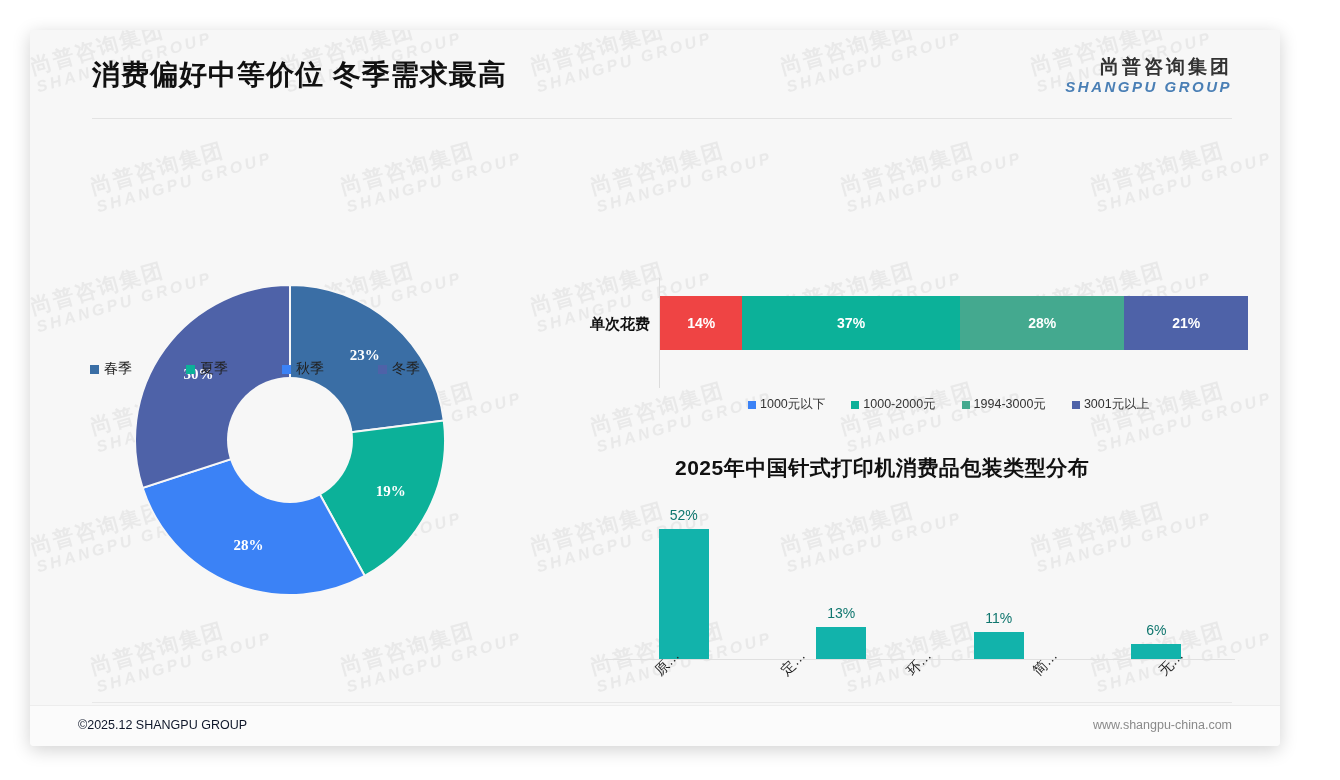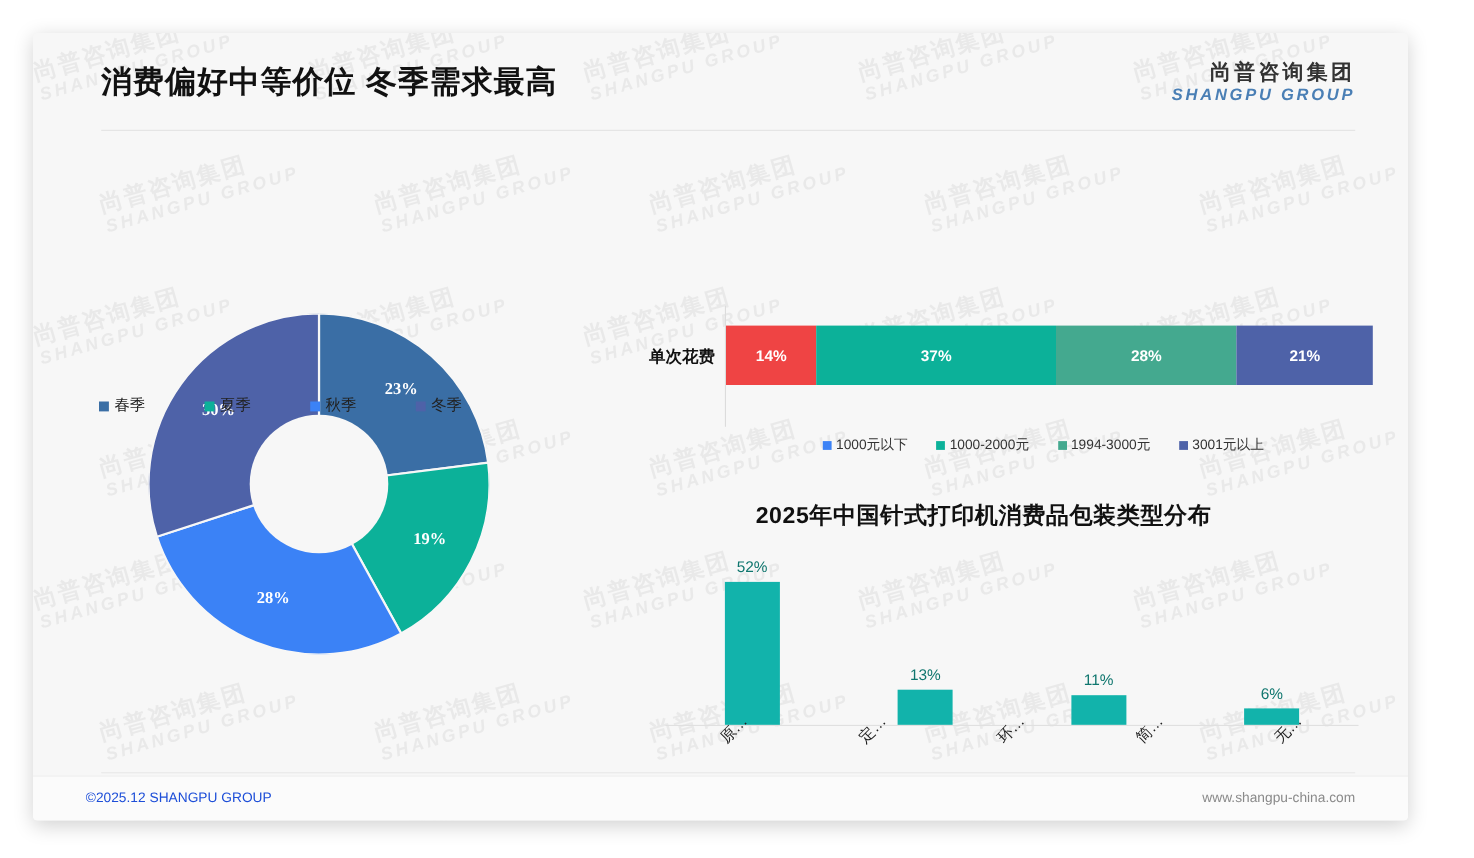--- a/index.html
+++ b/index.html
@@ -40,21 +40,21 @@
   .logo{position:absolute;right:48px;top:26px;text-align:right;}
   .logo .logo-cn{font-size:19px;font-weight:700;color:#333;letter-spacing:3px;line-height:1.15;}
   .logo .logo-en{font-size:15px;font-weight:700;font-style:italic;color:#4a7fb5;letter-spacing:2.5px;line-height:1.15;}
   .header-rule{
     position:absolute;left:62px;top:88px;width:1140px;height:1px;background:#e3e3e3;z-index:4;
   }
   
   .chart-title{position:absolute;font-size:21px;font-weight:700;color:#111;z-index:3;letter-spacing:.5px;white-space:nowrap;}
   #t-donut{left:58px;top:168px;}
   #t-stack{left:612px;top:168px;}
-  #t-col{left:645px;top:424px;margin-left:12px;}
+  #t-col{left:645px;top:424px;}
 
   
   .donut-wrap{position:absolute;left:105px;top:255px;width:340px;height:340px;z-index:3;font-family:Liberation Serif, serif;}
   .donut{position:relative;width:310px;height:310px;border-radius:50%;}
   .donut .hole{
     position:absolute;left:50%;top:50%;width:126px;height:126px;margin:-63px 0 0 -63px;
     background:#f7f7f7;border-radius:50%;
   }
   .donut svg{position:absolute;left:0;top:0;}
   .dlabel{position:absolute;color:#fff;font-size:15px;font-weight:700;transform:translate(-50%,-50%);}
@@ -89,21 +89,21 @@
     position:absolute;left:50%;top:6px;
     font-size:14px;color:#222;white-space:nowrap;
     transform:translateX(-60%) rotate(-45deg);
     transform-origin:left top;
   }
 
   
   .foot-rule{position:absolute;left:62px;top:672px;width:1140px;height:1px;background:#e8e8e8;z-index:3;}
   .footnote{position:absolute;left:100px;top:682px;font-size:12.5px;color:#555;z-index:3;}
   .footer{position:absolute;left:0;bottom:0;width:100%;height:40px;background:#fbfbfb;border-top:1px solid #ededed;z-index:3;}
-  .footer .fl{position:absolute;left:48px;top:12px;font-size:12.5px;color:#1d4ed8;}
+  .footer .fl{position:absolute;left:48px;top:12px;font-size:12.5px;color:#0f172a;}
   .footer .fr{position:absolute;right:48px;top:12px;font-size:12.5px;color:#8a8a8a;}
 </style>
 </head>
 <body>
 
 <div class="slide">
 
   <div class="wm-layer" id="wm-layer">
       <div class="wm" style="left: 0px; top: 0px;">
         <span class="cn">尚普咨询集团</span>

